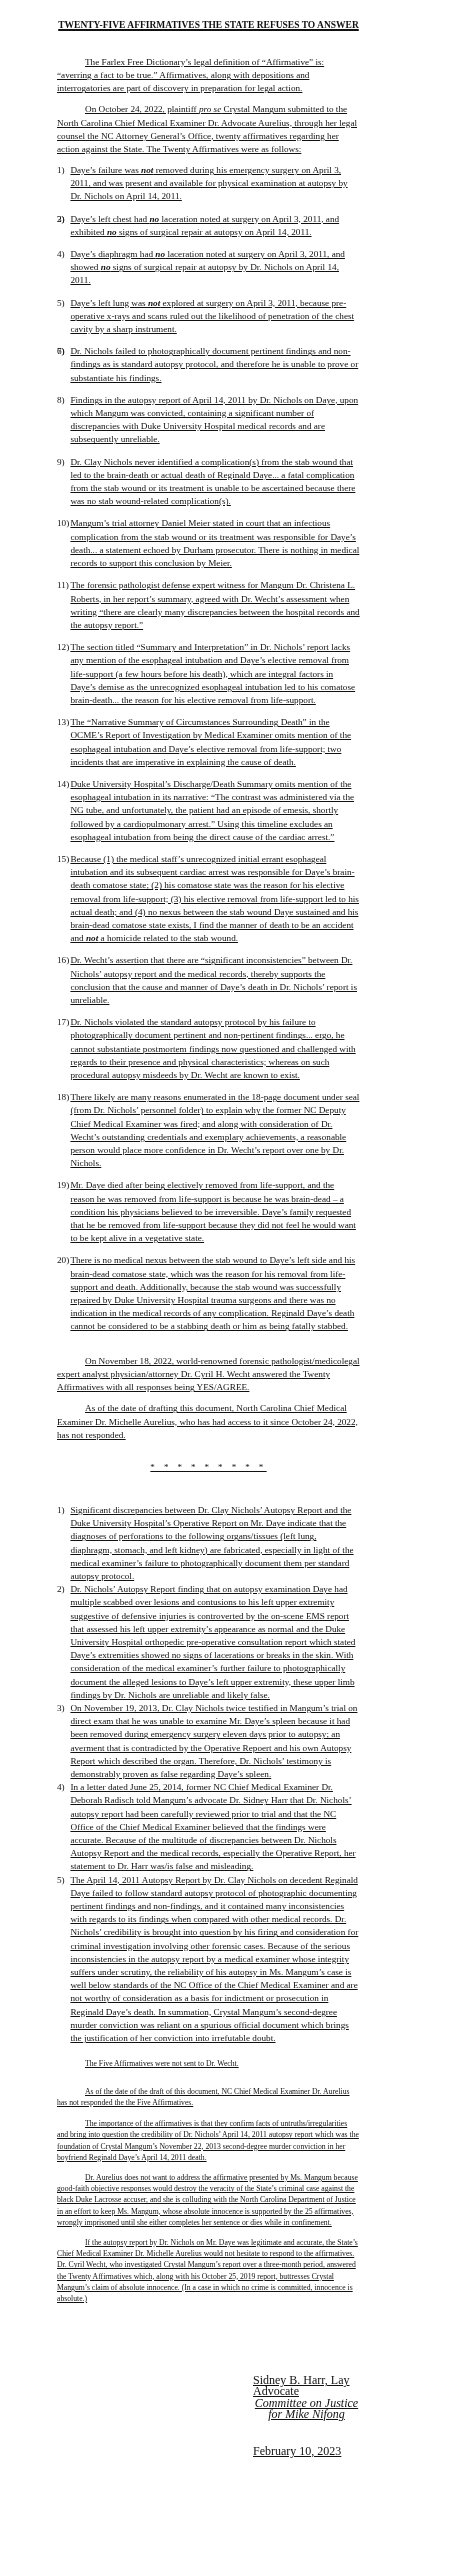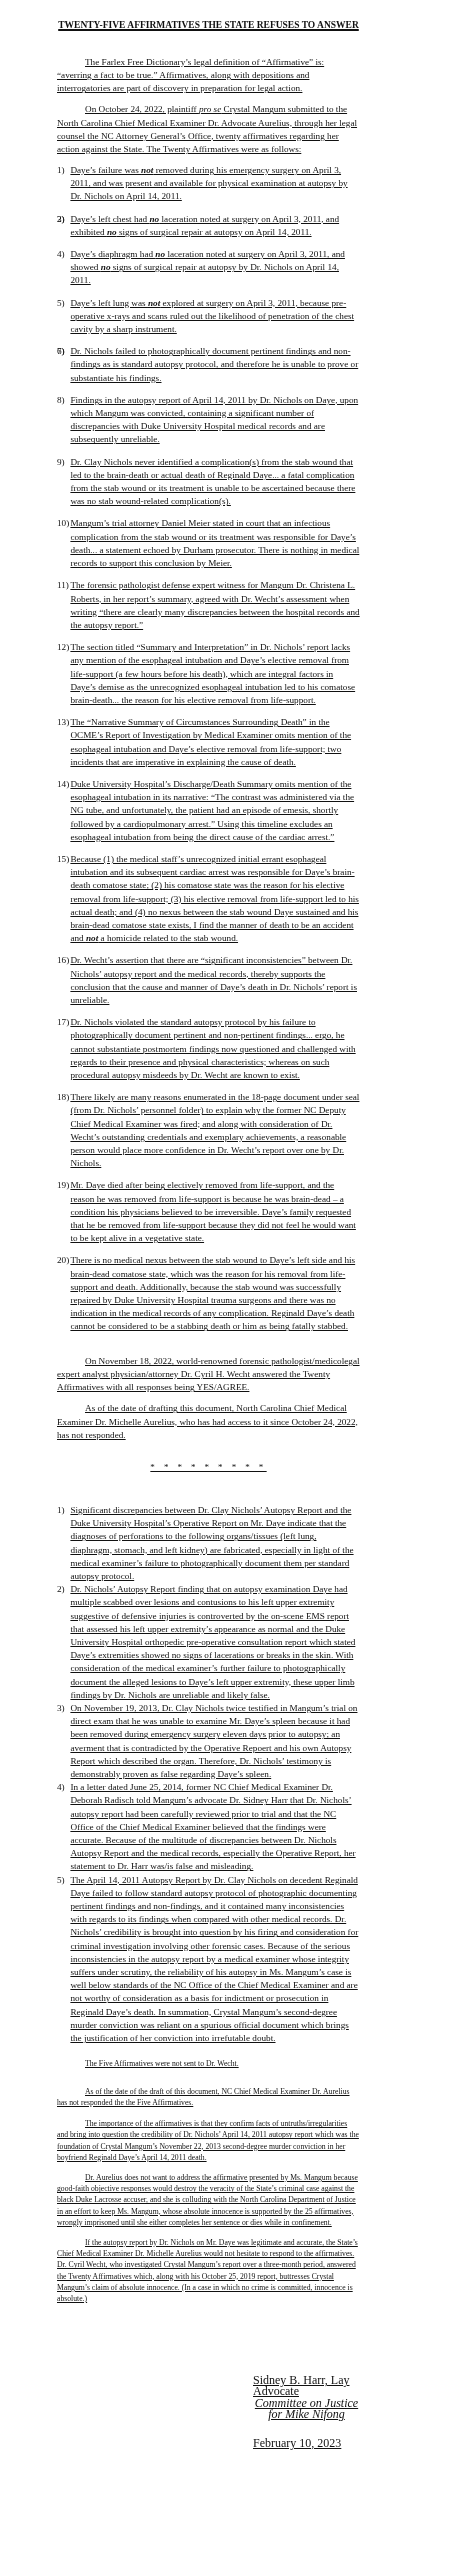--- a/index.html
+++ b/index.html
@@ -65,21 +65,21 @@
       text-indent: 28px;
     }
     .spacer-lg { height: 12.3px; }
     .spacer-xl { height: 62px; }
     .signature {
       margin-left: 196px;
       font-size: 12px;
       line-height: 11.2px;
     }
     .signature .org { font-style: italic; text-align: center; }
-    .signature .date { margin-top: 18px; }
+    .signature .date { margin-top: 26px; }
     em.bi { font-weight: bold; font-style: italic; }
   </style>
 </head>
 <body>
 
 <div class="page">
 
   <h1 class="title">TWENTY-FIVE AFFIRMATIVES THE STATE REFUSES TO ANSWER</h1>
 
   <p class="para">The Farlex Free Dictionary’s legal definition of “Affirmative” is: “averring a fact to be true.”  Affirmatives, along with depositions and interrogatories are part of discovery in preparation for legal action.</p>

